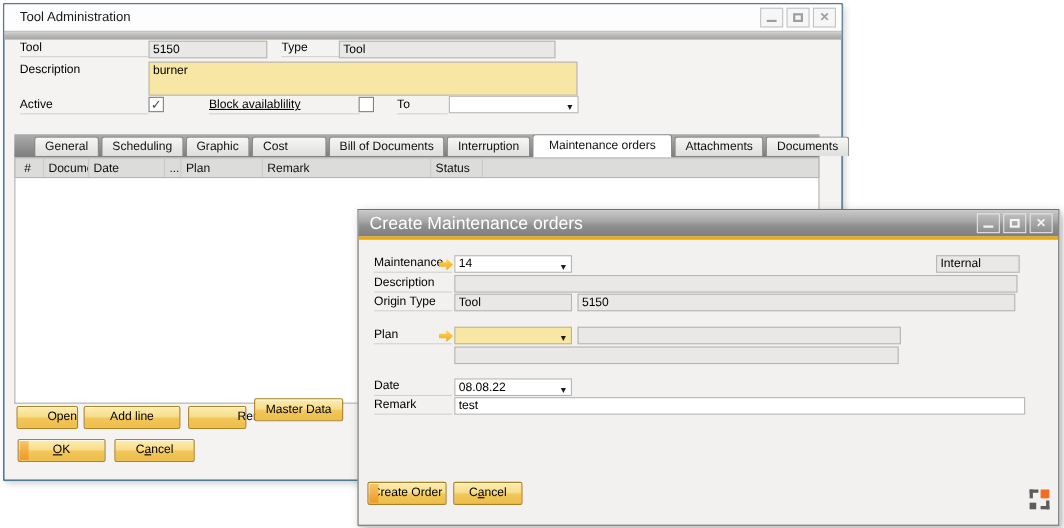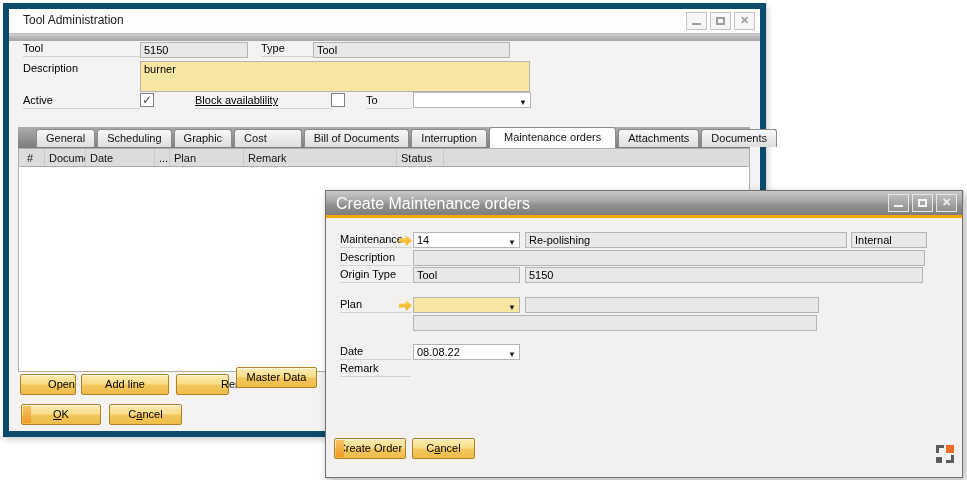--- a/index.html
+++ b/index.html
@@ -1,19 +1,19 @@
 <!DOCTYPE html>
 <html><head>
 <meta charset="utf-8">
 <style>
   * { margin:0; padding:0; box-sizing:border-box; }
   html,body { width:967px; height:480px; background:#ffffff; font-family:"Liberation Sans", sans-serif; overflow:hidden; }
   .canvas { position:relative; width:967px; height:480px; }
 
-  .window { position:absolute; border:6px solid #0c4a6e; background:#f3f2f0; }
+  .window { position:absolute; border:1px solid #0c4a6e; background:#f3f2f0; }
   .main-window { left:3px; top:3px; width:763px; height:434px; background:#f4f3f1; box-shadow:1px 1px 0 #d9d9d9, 2px 3px 6px rgba(0,0,0,.18); }
   .dialog-window { left:325px; top:190px; width:638px; height:288px; border:1px solid #6f6f6f; box-shadow:1px 1px 0 #cfcfcf, 3px 4px 9px rgba(0,0,0,.3); background:#f2f1ef; }
 
   .titlebar-main { position:absolute; left:0; top:0; width:100%; height:24px; background:#fdfdfd; }
   .titlebar-main .title { position:absolute; left:14px; top:4px; font-size:12px; color:#1a1a1a; }
   .gray-strip { position:absolute; left:0; top:24px; width:100%; height:8px; background:linear-gradient(180deg,#d2d2d2 0%,#b3b3b3 55%,#a6a6a6 100%); border-top:1px solid #bdbdbd; }
 
   .titlebar-dlg { position:absolute; left:0; top:0; width:100%; height:24px; background:linear-gradient(180deg,#c9c9c9 0%,#a9a9a9 40%,#8f8f8f 60%,#7e7e7e 100%); }
   .titlebar-dlg .title { position:absolute; left:10px; top:4px; font-size:16px; color:#ffffff; }
   .accent-line { position:absolute; left:0; top:24px; width:100%; height:3px; background:#f0ab00; }
@@ -139,40 +139,40 @@
         <div class="wc-btn">
             <span class="glyph-x">✕</span>
           </div>
       </div>
     </div>
     <div class="accent-line"></div>
 
     <span class="lbl" style="left:14px; top:42px; width:71px;">Maintenance</span>
     <span class="link-arrow" style="left:73px; top:44px;"></span>
     <span class="fld white dd" style="left:87px; top:41px; width:107px;"><span>14</span><span class="caret">▼</span></span>
-    <span class="fld" style="left:199px; top:41px; width:322px;">Re-polishing</span>
     <span class="fld" style="left:525px; top:41px; width:76px;">Internal</span>
 
     <span class="lbl" style="left:14px; top:60px; width:71px;">Description</span>
     <span class="fld" style="left:87px; top:59px; width:512px;"></span>
 
     <span class="lbl" style="left:14px; top:77px; width:71px;">Origin Type</span>
     <span class="fld" style="left:87px; top:76px; width:107px;">Tool</span>
     <span class="fld" style="left:199px; top:76px; width:398px;">5150</span>
 
     <span class="lbl" style="left:14px; top:107px; width:71px;">Plan</span>
     <span class="link-arrow" style="left:73px; top:109px;"></span>
     <span class="fld yellow dd" style="left:87px; top:106px; width:107px;"><span></span><span class="caret">▼</span></span>
     <span class="fld" style="left:199px; top:106px; width:294px;"></span>
     <span class="fld" style="left:87px; top:124px; width:404px;"></span>
 
     <span class="lbl" style="left:14px; top:154px; width:71px;">Date</span>
     <span class="fld white dd" style="left:87px; top:153px; width:107px;"><span>08.08.22</span><span class="caret">▼</span></span>
 
     <span class="lbl" style="left:14px; top:171px; width:71px;">Remark</span>
+    <input class="txt" style="left: 87px; top: 170px; width: 519px;" value="test">
 
     <div class="btn btn-default" style="left:8px; top:247px; width:72px;">Create Order</div>
     <div class="btn" style="left:86px; top:247px; width:63px;"><span>C</span><span class="u">a</span><span>ncel</span></div>
 
     <div class="grip" style="left:610px; top:254px;">
       <span class="tl"></span>
       <span class="tr"></span>
       <span class="bl"></span>
       <span class="br"></span>
     </div>

